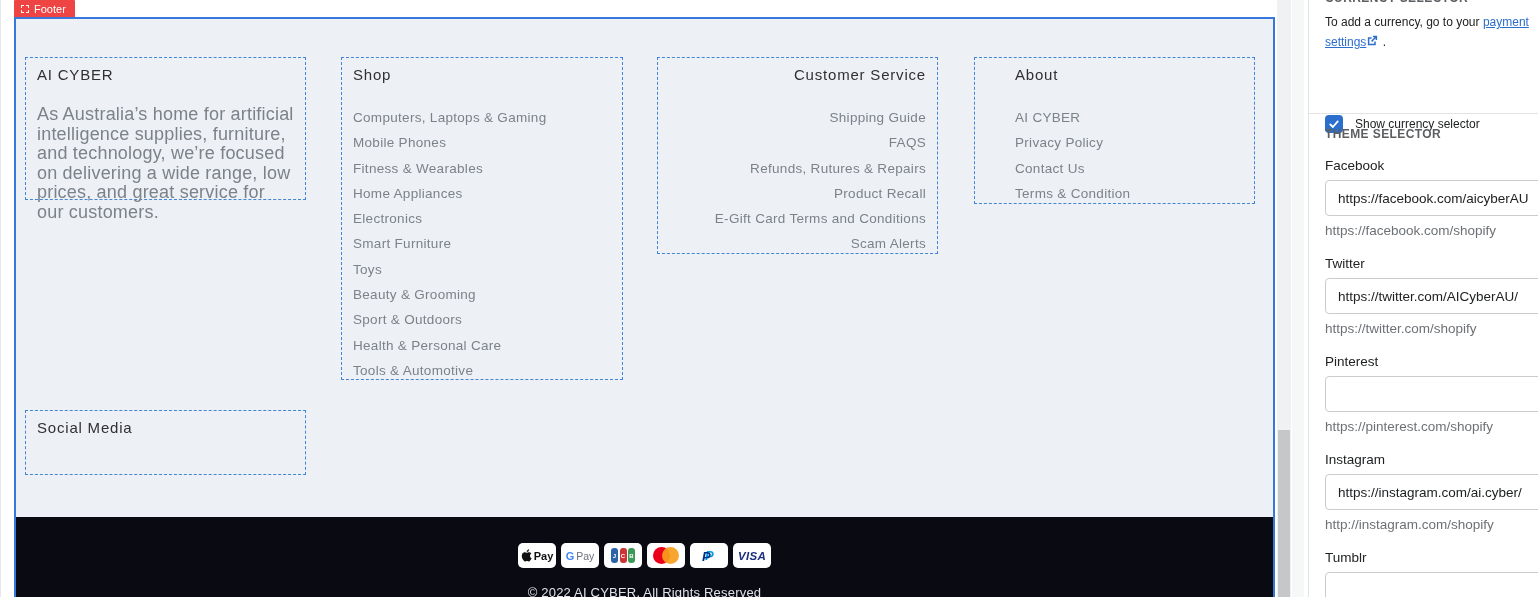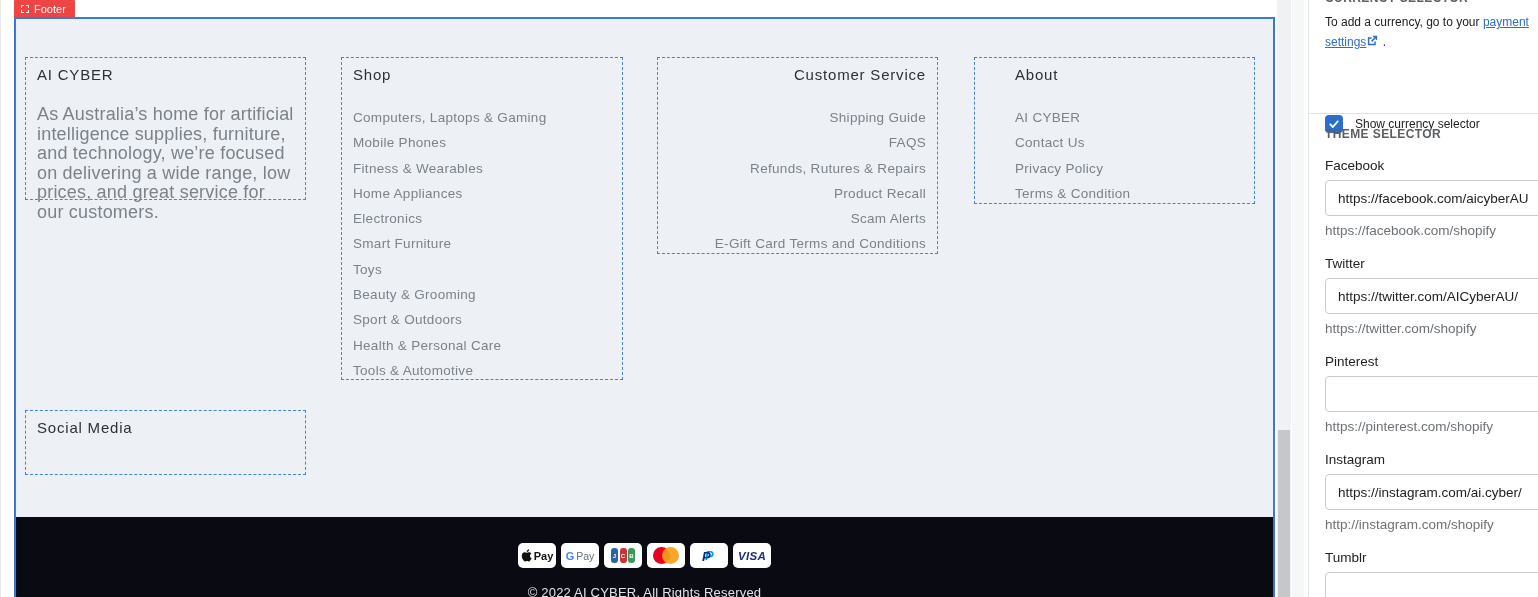--- a/index.html
+++ b/index.html
@@ -106,32 +106,32 @@
     </div>
 
     <div class="col" style="left:641px; top:38px; width:281px; height:197px;text-align:right;">
       <h3>Customer Service</h3>
       <ul>
 
       <li>Shipping Guide</li>
           <li>FAQS</li>
           <li>Refunds, Rutures &amp; Repairs</li>
           <li>Product Recall</li>
+          <li>E-Gift Card Terms and Conditions</li>
           <li>Scam Alerts</li>
-          <li>E-Gift Card Terms and Conditions</li>
         </ul>
     </div>
 
     <div class="col" style="left:958px; top:38px; width:281px; height:147px;padding-left:40px;">
       <h3>About</h3>
       <ul>
 
       <li>AI CYBER</li>
+          <li>Privacy Policy</li>
           <li>Contact Us</li>
-          <li>Privacy Policy</li>
           <li>Terms &amp; Condition</li>
         </ul>
     </div>
 
     <div class="col" style="left:9px; top:391px; width:281px; height:65px;">
       <h3>Social Media</h3>
     </div>
 
     <div class="bottom-bar">
       <div class="pay-row">

